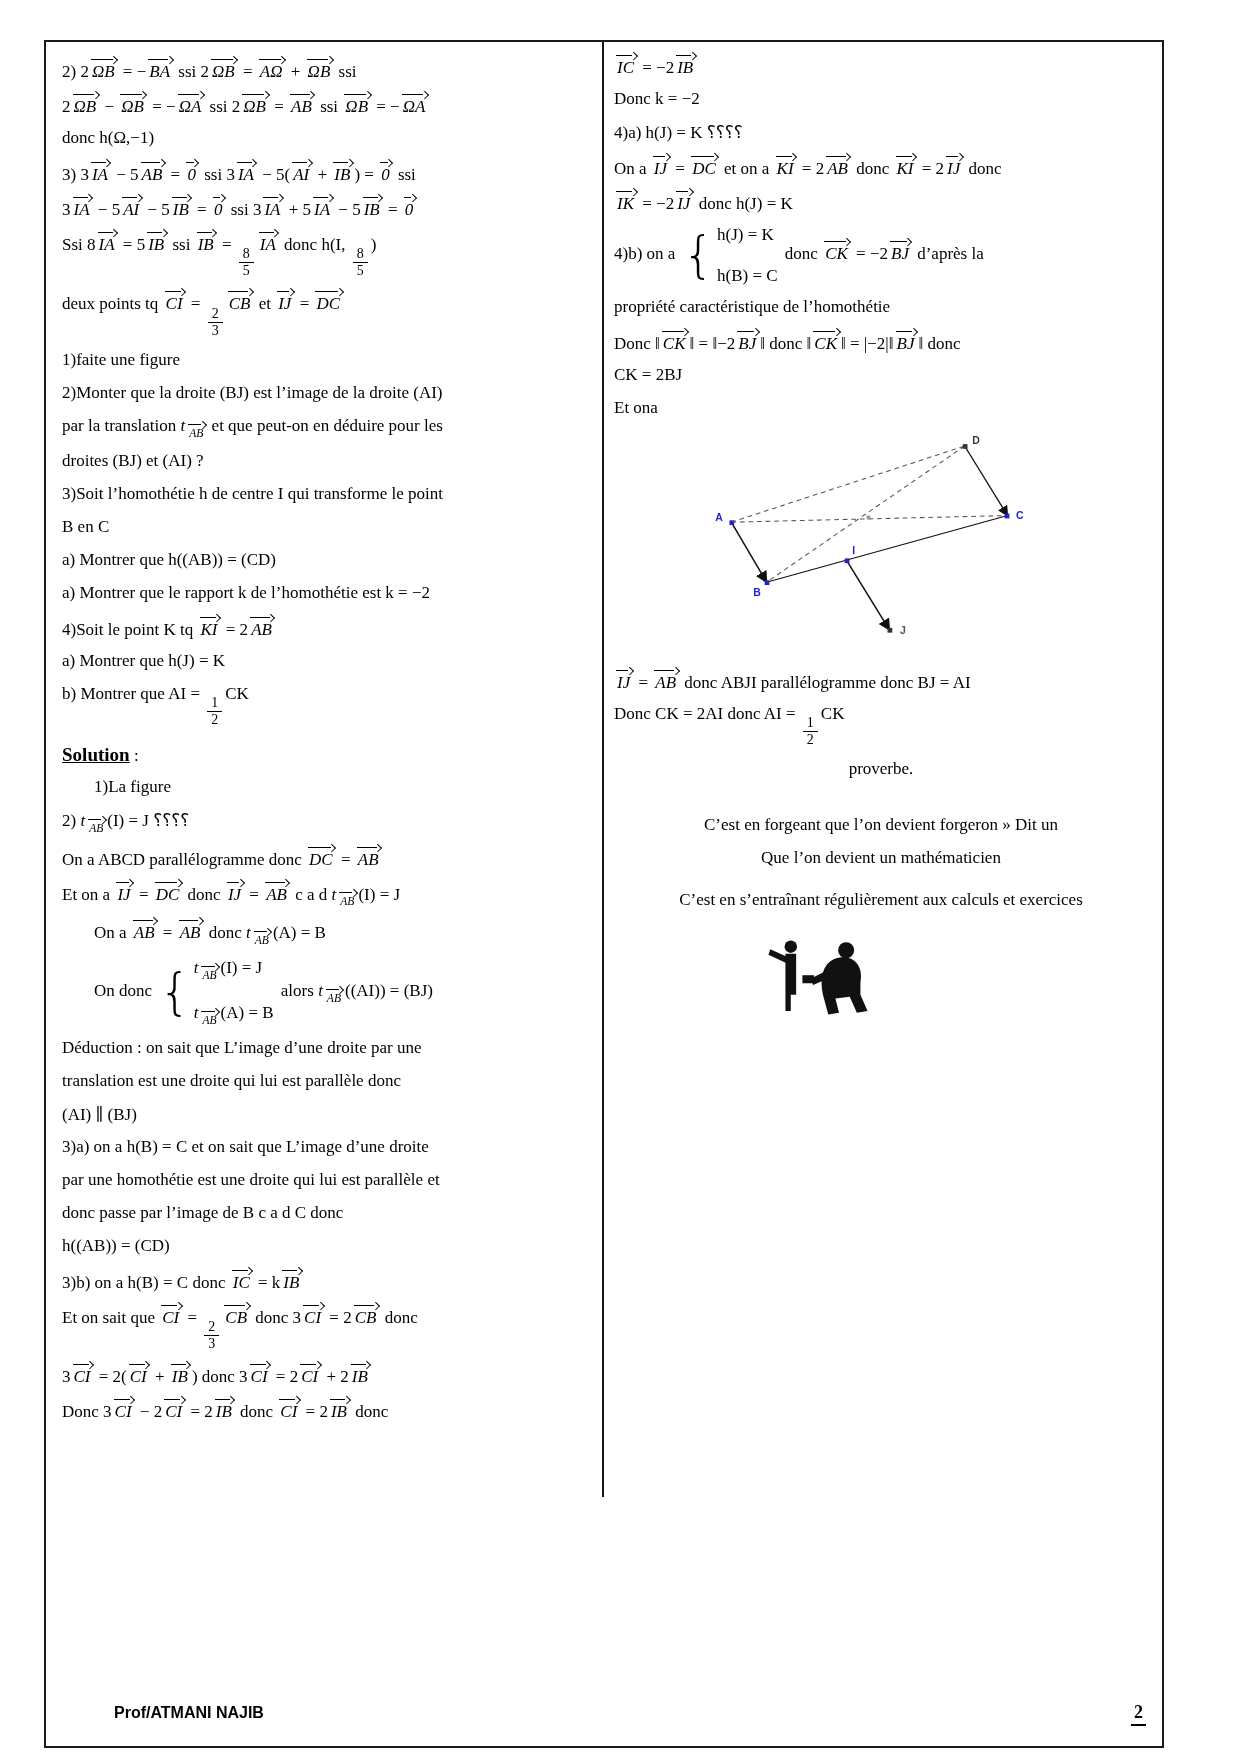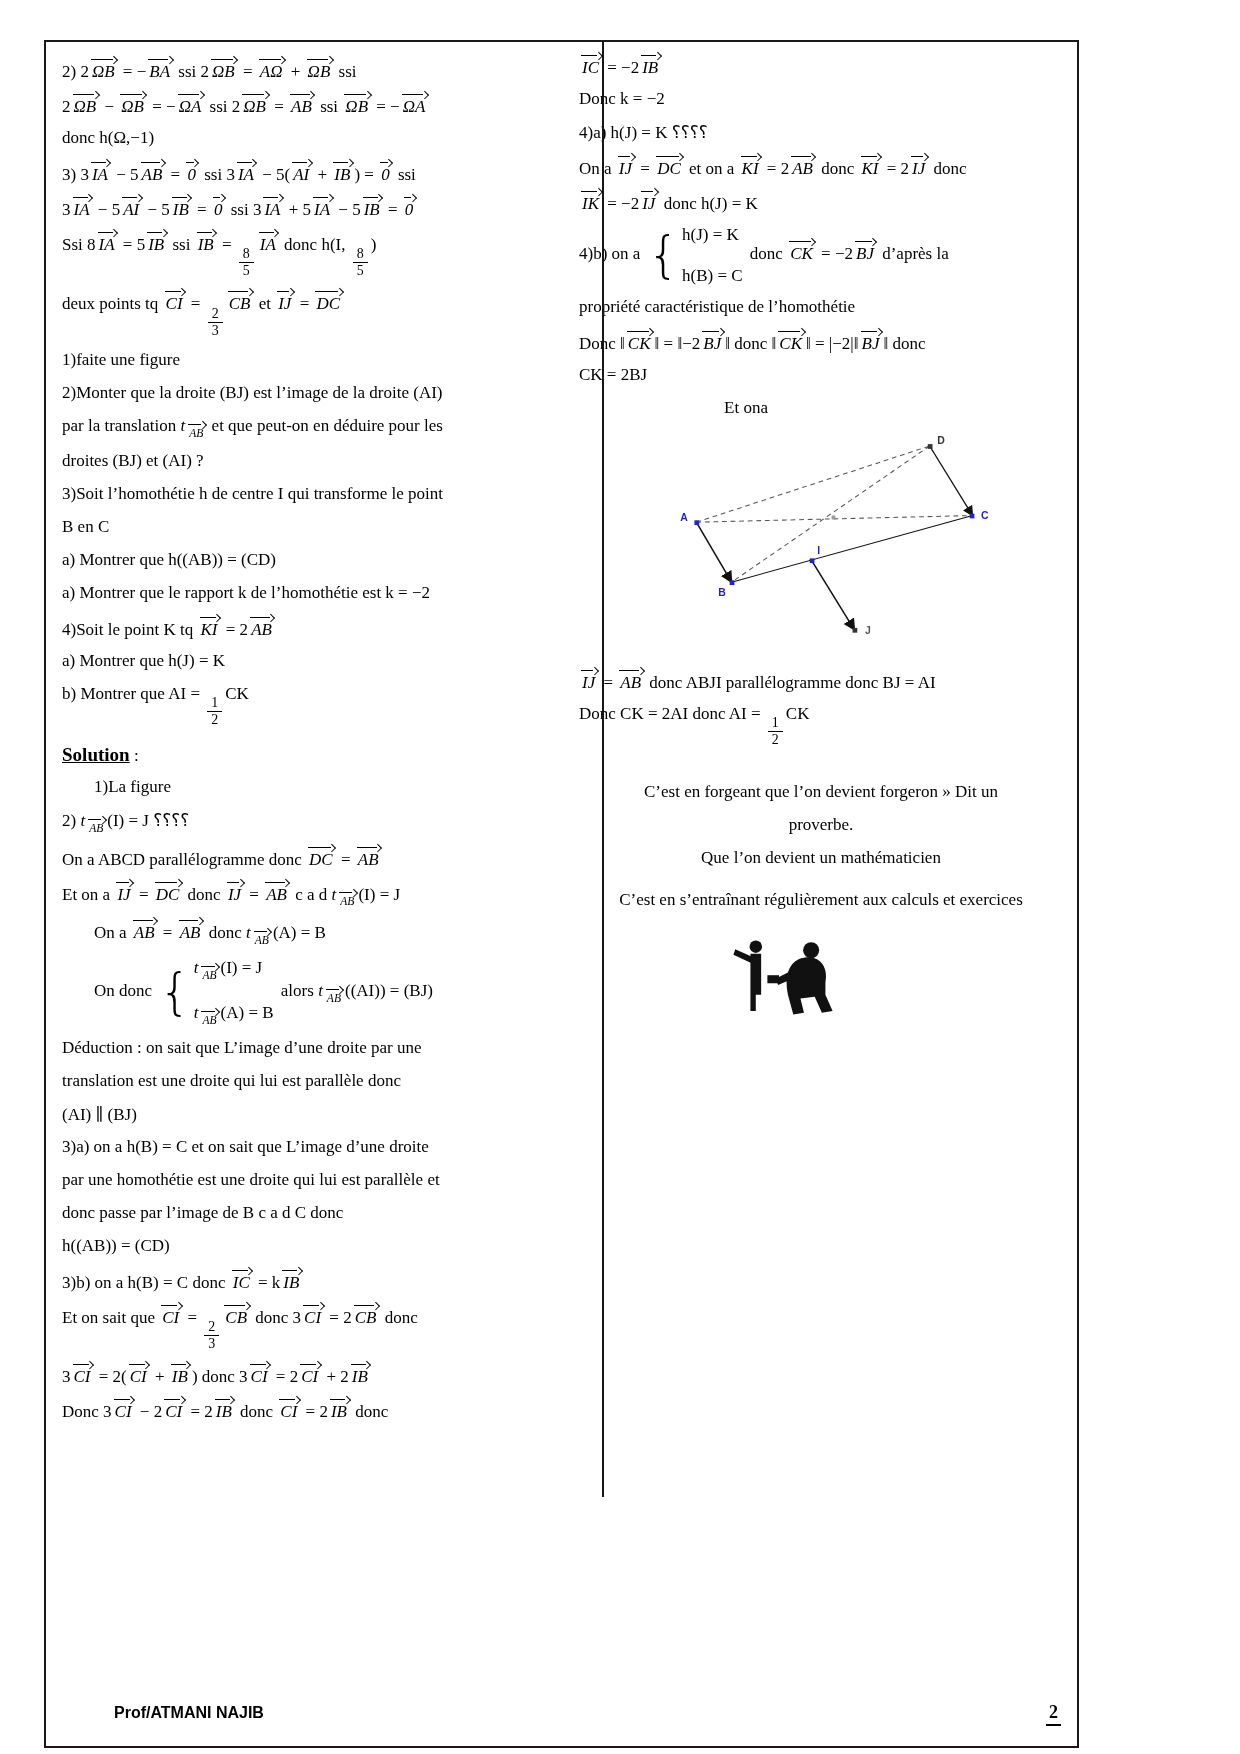--- a/index.html
+++ b/index.html
@@ -2,34 +2,34 @@
 <html><head>
 <meta charset="utf-8">
 <style>
   html,body{margin:0;padding:0;background:#fff;}
   body{
     width:1240px;height:1754px;position:relative;
     font-family:"Liberation Serif","DejaVu Serif","DejaVu Sans",serif;
     font-size:17px;color:#000;
   }
   .frame{
-    position:absolute;left:44px;top:40px;width:1035px;height:1708px;
+    position:absolute;left:44px;top:40px;width:1120px;height:1708px;
     border:2px solid #1a1a1a;box-sizing:border-box;background:#fff;
   }
   .cols{display:flex;height:100%;}
   .col-left{box-sizing:border-box;width:556px;padding:16px 14px 0 16px;}
   .col-right{box-sizing:border-box;flex:1;padding:12px 14px 0 12px;}
   .divider{position:absolute;left:556px;top:0;width:2px;height:1455px;background:#161616;}
   .ln{margin-bottom:11px;min-height:22px;}
   .ind{padding-left:32px;}
   .mt{margin-top:16px;}
   .gap{margin-top:20px;}
   .gapbig{margin-top:34px;}
   .ctr{text-align:center;}
-  .split{display:flex;justify-content:center;padding-right:150px;}
+  .split{display:flex;justify-content:flex-start;padding-right:150px;}
   
   .vec{display:inline-block;position:relative;font-style:italic;margin:0 2px;padding:4px 2px 0 1px;}
   .vec::before{content:"";position:absolute;top:1px;left:0;right:4px;border-top:1.3px solid #000;}
   .vec::after{content:"";position:absolute;top:-1px;right:0;width:4.5px;height:4.5px;
     border-top:1.3px solid #000;border-right:1.3px solid #000;transform:rotate(45deg);}
   
   .frac{display:inline-flex;flex-direction:column;align-items:center;vertical-align:-0.6em;
     font-size:0.82em;line-height:1.15;margin:0 3px;}
   .frac .fn{border-bottom:1.2px solid #000;padding:0 4px;}
   
@@ -176,22 +176,22 @@
 
       <div>
           <div class="ln"><span class="vec">IJ</span> = <span class="vec">AB</span>  donc  ABJI  parallélogramme donc BJ = AI</div>
           <div class="ln">Donc CK = 2AI  donc AI = <span class="frac">
               <span class="fn">1</span>
               <span>2</span>
             </span>CK</div>
         </div>
 
       <div>
+          <div class="ln ctr">proverbe.</div>
           <div class="ln ctr gapbig">C’est en forgeant que l’on devient forgeron » Dit un</div>
-          <div class="ln ctr">proverbe.</div>
           <div class="ln ctr">Que l’on devient un mathématicien</div>
           <div class="ln ctr gap">C’est en s’entraînant régulièrement aux calculs et exercices</div>
         </div>
 
       <svg class="smith" width="125" height="108" viewBox="0 0 140 120">
         <g fill="#111">
           <circle cx="30" cy="26" r="7"></circle>
           <path d="M24 34 L36 34 L36 80 L30 80 L30 98 L24 98 Z"></path>
           <path d="M27 38 L7 29 L5 35 L26 45 Z"></path>
           <circle cx="92" cy="30" r="9"></circle>

